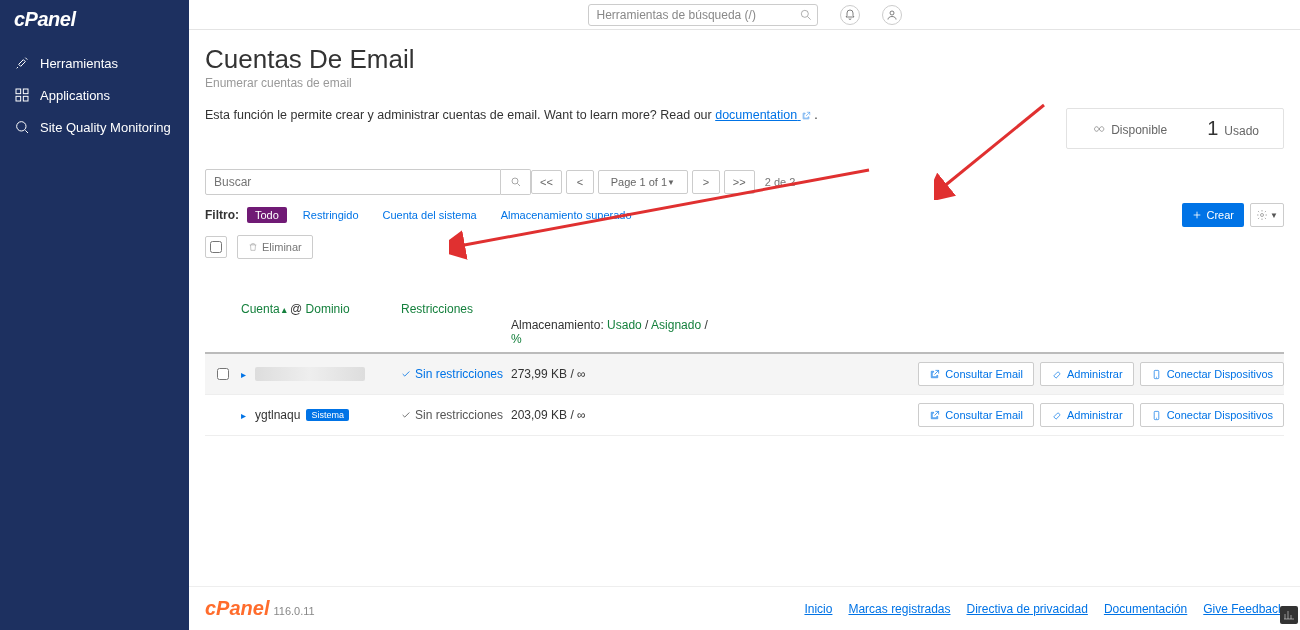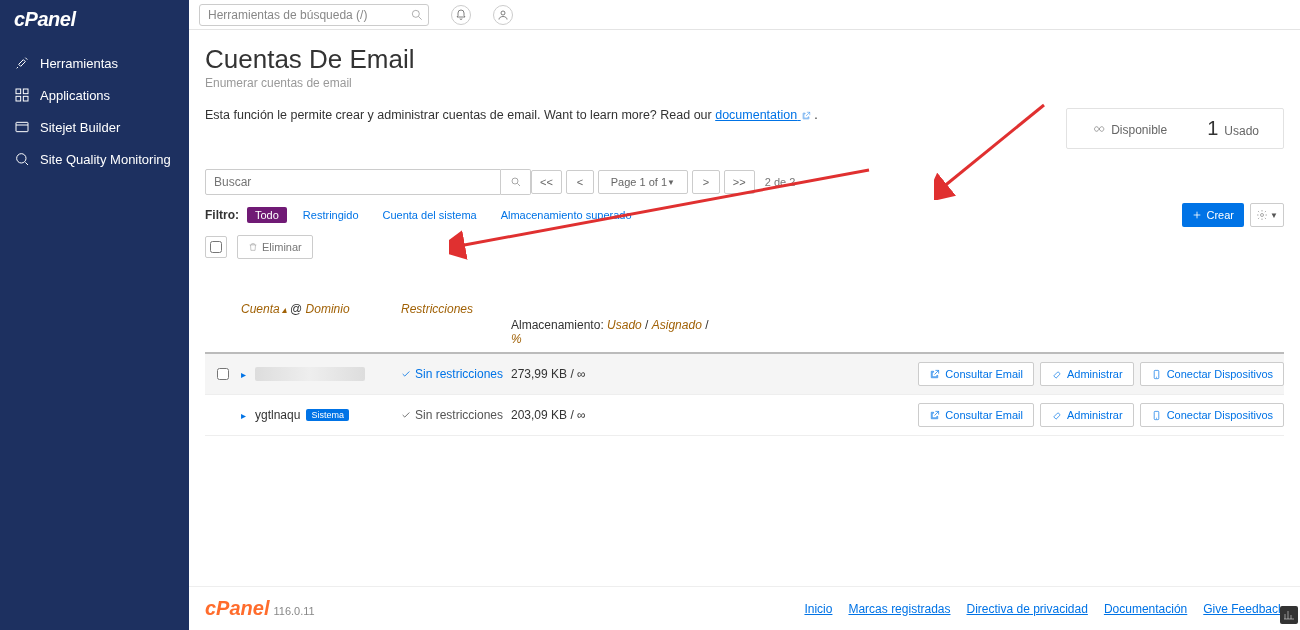--- a/index.html
+++ b/index.html
@@ -10,21 +10,21 @@
 .sidebar { width: 189px; background: #1d3060; color: #fff; flex-shrink: 0; }
 .logo-area { padding: 8px 14px; }
 .logo-text { font-size: 20px; font-weight: 700; font-style: italic; color: #fff; }
 .logo-text .cp { letter-spacing: -0.5px; }
 .nav { padding-top: 8px; }
 .nav-item { display: flex; align-items: center; gap: 10px; padding: 8px 14px; color: #fff; cursor: pointer; font-size: 13px; }
 .nav-item svg { width: 16px; height: 16px; stroke: #fff; fill: none; stroke-width: 1.5; flex-shrink: 0; }
 
 
 .main { flex: 1; display: flex; flex-direction: column; position: relative; }
-.topbar { height: 30px; border-bottom: 1px solid #e4e4e4; display: flex; align-items: center; justify-content: flex-start; padding: 0 10px; gap: 22px; }
+.topbar { height: 30px; border-bottom: 1px solid #e4e4e4; display: flex; align-items: center; justify-content: center; padding: 0 10px; gap: 22px; }
 .search-wrap { position: relative; width: 230px; }
 .search-input { width: 100%; height: 22px; border: 1px solid #ccc; border-radius: 3px; padding: 0 26px 0 8px; font-size: 12px; color: #666; }
 .search-input::placeholder { color: #888; }
 .search-icon-btn { position: absolute; right: 4px; top: 3px; width: 16px; height: 16px; display: flex; align-items: center; justify-content: center; }
 .circle-btn { width: 20px; height: 20px; border: 1px solid #ccc; border-radius: 50%; display: flex; align-items: center; justify-content: center; cursor: pointer; }
 .circle-btn svg { width: 12px; height: 12px; stroke: #555; fill: none; stroke-width: 1.5; }
 
 .content { padding: 14px 16px 0 16px; flex: 1; }
 .page-title { font-size: 26px; font-weight: 300; color: #333; }
 .page-subtitle { color: #999; font-size: 12px; margin-top: 1px; }
@@ -63,21 +63,21 @@
 .bulk-row { display: flex; align-items: center; gap: 10px; margin-top: 8px; padding-bottom: 6px; }
 .bulk-check-wrap { width: 22px; height: 22px; border: 1px solid #ccc; border-radius: 2px; display: flex; align-items: center; justify-content: center; }
 .bulk-check { width: 12px; height: 12px; }
 .delete-btn { height: 24px; border: 1px solid #ccc; border-radius: 2px; background: #fff; padding: 0 10px; font-size: 11px; color: #777; display: flex; align-items: center; gap: 4px; cursor: pointer; }
 .delete-btn svg { width: 10px; height: 10px; stroke: #777; fill: none; }
 
 .table { width: 100%; }
 .thead { display: flex; align-items: center; border-bottom: 2px solid #bbb; padding: 6px 0; font-size: 12px; }
 .th-check { width: 36px; }
 .th-account { flex: 0 0 160px; }
-.th-account a, .th-restrict a, .th-storage a { color: #a16207; cursor: pointer; font-style: italic; }
+.th-account a, .th-restrict a, .th-storage a { color: #15803d; cursor: pointer; }
 .th-restrict { flex: 0 0 110px; }
 .th-storage { flex: 0 0 200px; color: #333; margin-top: 47px; }
 .th-actions { flex: 1; }
 .caret-up { display: inline-block; font-size: 10px; margin-left: 2px; }
 
 .trow { display: flex; align-items: center; padding: 8px 0; border-bottom: 1px solid #eee; font-size: 12px; }
 .trow.highlight { background: #f5f5f5; }
 .tcell-check { width: 36px; display: flex; align-items: center; justify-content: center; }
 .tcell-check input { width: 12px; height: 12px; }
 .tcell-expand { width: 14px; color: #0073e6; cursor: pointer; font-size: 10px; }
@@ -124,27 +124,20 @@
         <span>Herramientas</span>
       </div>
       <div class="nav-item">
         <svg viewBox="0 0 24 24">
             <rect x="3" y="3" width="7" height="7"></rect>
             <rect x="14" y="3" width="7" height="7"></rect>
             <rect x="3" y="14" width="7" height="7"></rect>
             <rect x="14" y="14" width="7" height="7"></rect>
           </svg>
         <span>Applications</span>
-      </div>
-      <div class="nav-item">
-        <svg viewBox="0 0 24 24">
-            <rect x="3" y="5" width="18" height="14" rx="1"></rect>
-            <path d="M3 9h18"></path>
-          </svg>
-        <span>Sitejet Builder</span>
       </div>
       <div class="nav-item">
         <svg viewBox="0 0 24 24">
             <circle cx="11" cy="11" r="7"></circle>
             <path d="M21 21l-4-4"></path>
           </svg>
         <span>Site Quality Monitoring</span>
       </div>
     </nav>
   </aside>

